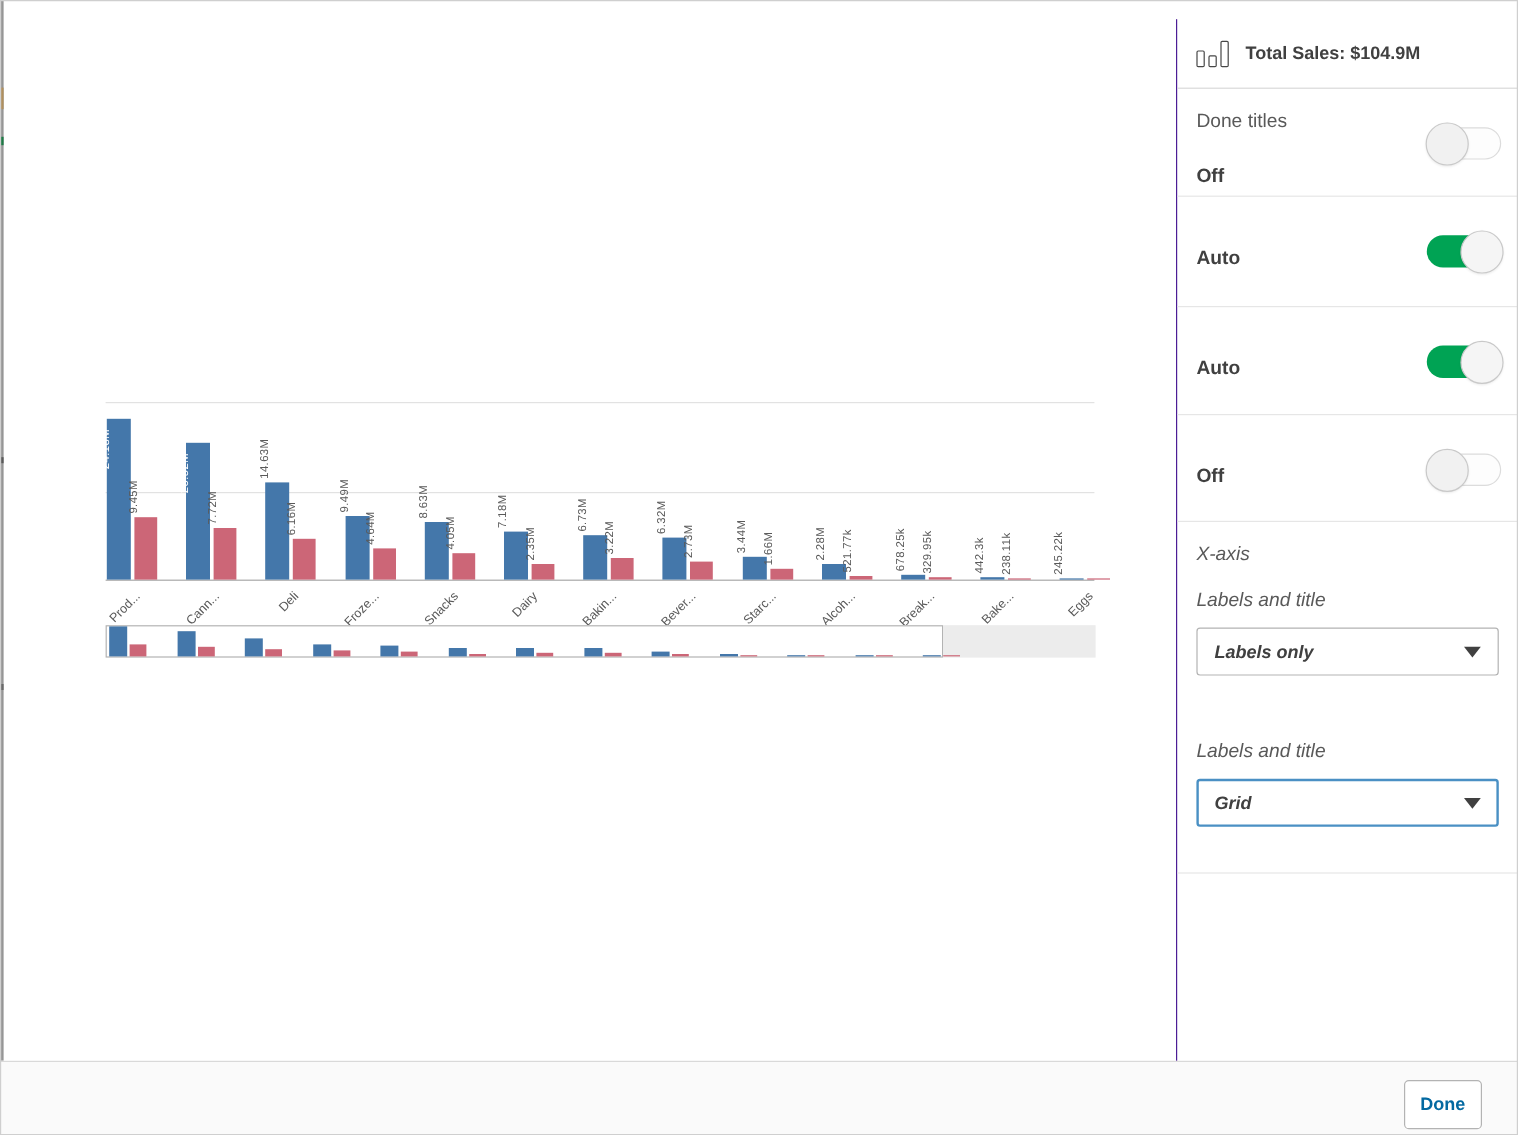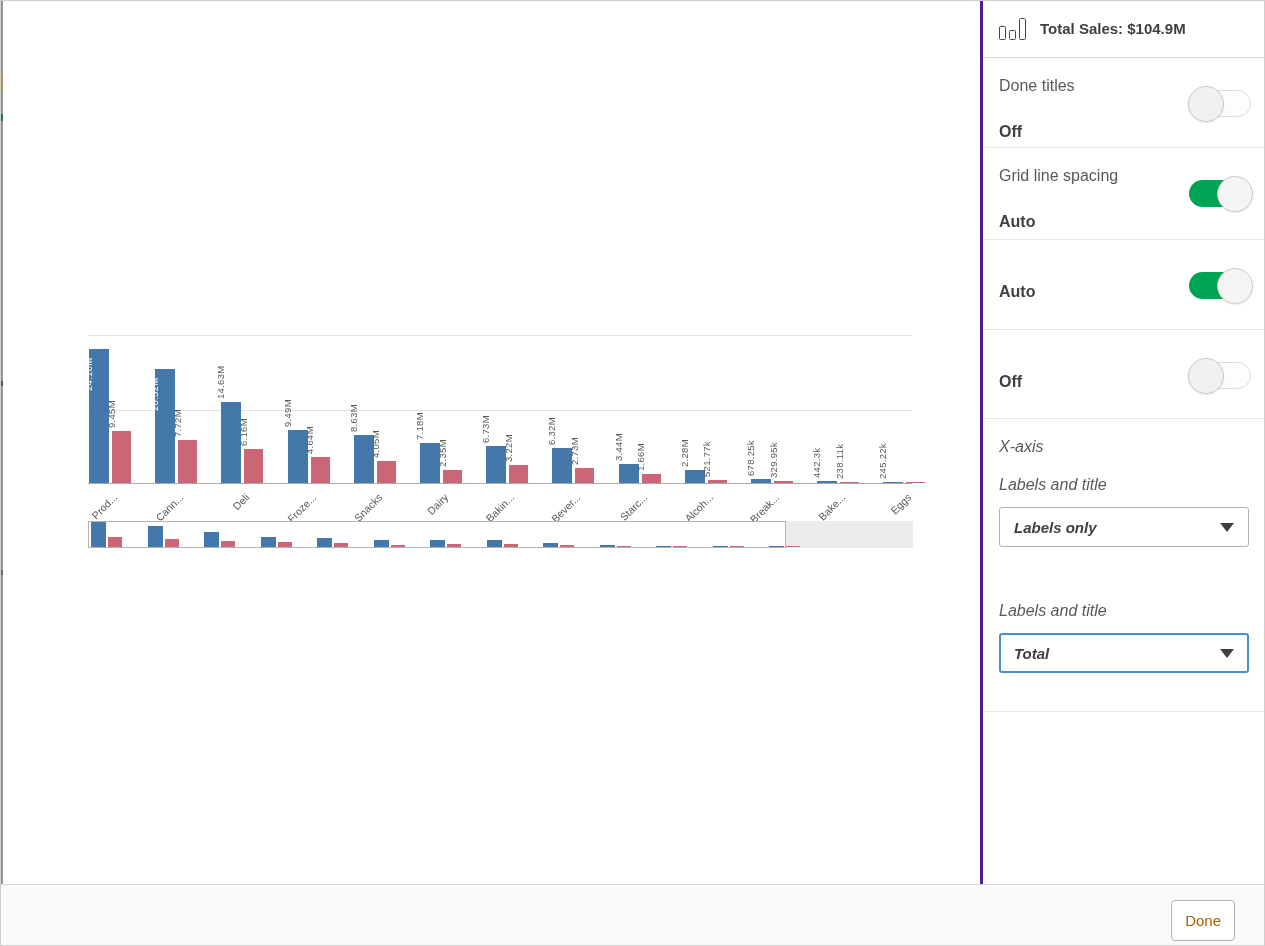--- a/index.html
+++ b/index.html
@@ -29,21 +29,21 @@
   .cat-label {
     position:absolute; width:160px; text-align:right; font-size:10.5px; color:#595959;
     transform:rotate(-45deg); transform-origin:100% 0; white-space:nowrap;
   }
   
   #nav-window { position:absolute; left:85px; top:521px; width:698px; height:27px; background:#fff; border:1px solid #b3b3b3; }
   #nav-overflow { position:absolute; left:783px; top:521px; width:127px; height:27px; background:#ececec; }
   .mini-bar { position:absolute; }
 
   
-  #panel { position:absolute; right:0; top:0; width:285px; height:884px; background:#fff; border-left:3px solid #4c1d95; z-index:10; }
+  #panel { position:absolute; right:0; top:16px; width:285px; height:884px; background:#fff; border-left:1px solid #4c1d95; z-index:10; }
   #panel-header { height:58px; border-bottom:1px solid #d9d9d9; display:flex; align-items:center; padding-left:16px; }
   #panel-header .title { font-size:15px; font-weight:bold; color:#404040; margin-left:14px; }
   .chart-icon { display:flex; align-items:flex-end; gap:3px; height:22px; }
   .chart-icon i { display:block; width:7px; border:1.6px solid #474747; border-radius:1.5px; background:transparent; }
   .chart-icon i:nth-child(1){ height:14px; }
   .chart-icon i:nth-child(2){ height:10px; }
   .chart-icon i:nth-child(3){ height:22px; }
 
   .tog-section { position:relative; padding:17px 16px 0 16px; border-bottom:1px solid #e6e6e6; }
   .tog-section .lbl { font-size:16px; color:#595959; line-height:22px; }
@@ -74,21 +74,21 @@
   .dropdown .dd-caret { width:0; height:0; border-left:7px solid transparent; border-right:7px solid transparent; border-top:9px solid #404040; }
   .dropdown.focused { border:2px solid #4a90c4; padding:0 13px; }
   #xaxis-section { height:148px; }
   #yaxis-section { height:145px; border-bottom:1px solid #e6e6e6; }
 
   
   #footer { position:absolute; left:0; bottom:0; width:1265px; height:62px; background:#fafafa; border-top:1px solid #d9d9d9; z-index:20; }
   #done-btn {
     position:absolute; right:30px; top:15px; height:41px; min-width:58px;
     background:#fff; border:1px solid #b3b3b3; border-radius:4px;
-    font-size:15px; font-weight:400; color:#a16207; padding:0 13px;
+    font-size:15px; font-weight:700; color:#0369a1; padding:0 13px;
     font-family:"Liberation Sans", sans-serif; cursor:pointer;
   }
 </style>
 </head>
 <body>
 
 <div id="frame-border"></div>
 
 <div id="left-strip">
   <div class="speck" style="top:73px;height:18px;background:#b0905f"></div>
@@ -213,21 +213,20 @@
 
   <div class="tog-section sec-90">
     <div class="lbl">Done titles</div>
     <div class="val">Off</div>
     <div class="toggle off">
         <div class="knob"></div>
       </div>
   </div>
 
   <div class="tog-section sec-92">
-    <div class="lbl">Grid line spacing</div>
     <div class="val">Auto</div>
     <div class="toggle on">
         <div class="knob"></div>
       </div>
   </div>
 
   <div class="tog-section sec-90">
     <div class="val">Auto</div>
     <div class="toggle on">
         <div class="knob"></div>
@@ -246,21 +245,21 @@
     <div class="ax-sub">Labels and title</div>
     <div class="dropdown">
       <span class="dd-val">Labels only</span>
       <span class="dd-caret"></span>
     </div>
   </div>
 
   <div class="axis-section" id="yaxis-section">
     <div class="ax-sub">Labels and title</div>
     <div class="dropdown focused">
-      <span class="dd-val">Total</span>
+      <span class="dd-val">Grid</span>
       <span class="dd-caret"></span>
     </div>
   </div>
 </div>
 
 <div id="footer">
   <button id="done-btn">Done</button>
 </div>
 
 </body></html>

